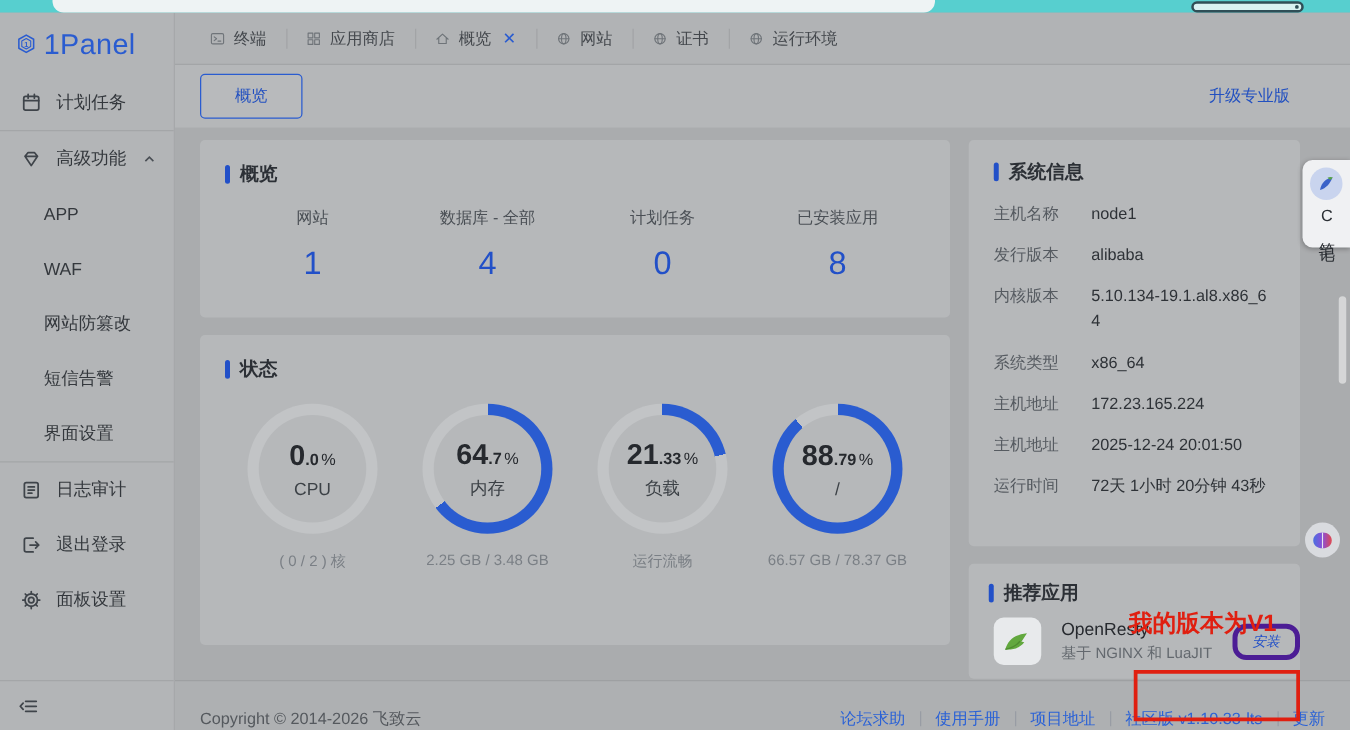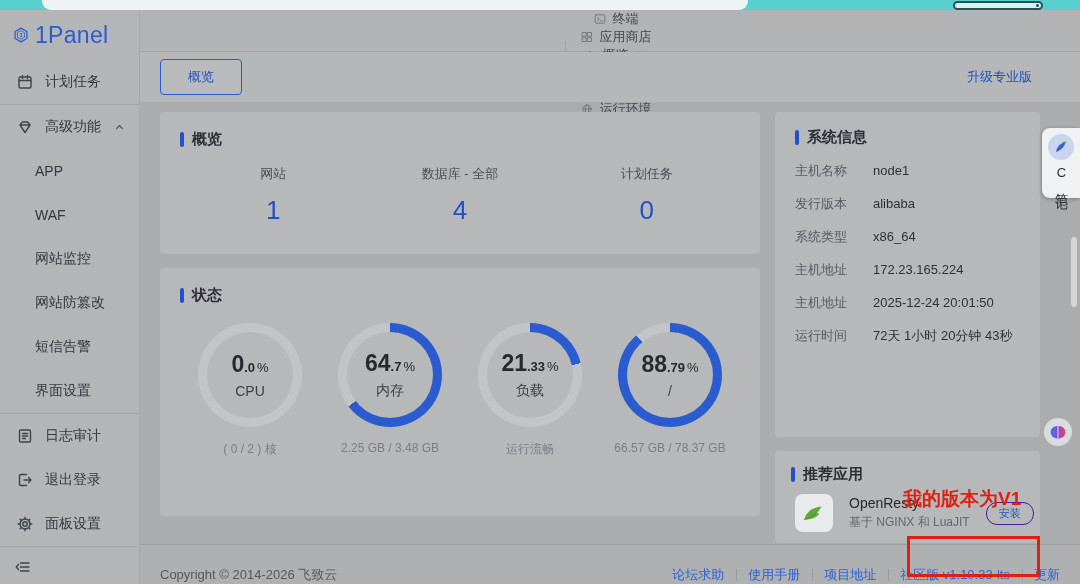--- a/index.html
+++ b/index.html
@@ -24,21 +24,21 @@
   .side-divider { height:1px; background:#a4a6a8; flex-shrink:0; }
   .group-chevron { margin-left:auto; margin-right:14px; }
   .collapse-row { margin-top:auto; height:40px; display:flex; align-items:center; padding-left:15px; border-top:1px solid #a4a6a8; flex-shrink:0; }
   .sicon svg { width:16px; height:16px; stroke:#3f444a; fill:none; stroke-width:1.4; stroke-linecap:round; stroke-linejoin:round; display:block; }
   .group-chevron svg { width:11px; height:11px; stroke:#4a4f55; fill:none; stroke-width:1.4; display:block; }
 
   
   .main { flex:1; min-width:0; display:flex; flex-direction:column; background:#aaacae; }
 
   
-  .tabbar { height:42px; background:#b1b3b5; border-bottom:1px solid #a3a5a7; display:flex; align-items:center; padding-left:12px; flex-shrink:0;flex-direction:column; }
+  .tabbar { height:42px; background:#b1b3b5; border-bottom:1px solid #a3a5a7; display:flex; align-items:center; padding-left:12px; flex-shrink:0; }
   .tab { display:flex; align-items:center; gap:7px; font-size:13px; color:#44484d; padding:0 16px; height:100%; position:relative; cursor:pointer; }
   .tab + .tab::before { content:""; position:absolute; left:0; top:13px; height:16px; width:1px; background:#a2a4a6; }
   .ticon svg { width:12px; height:12px; stroke:#6f7479; fill:none; stroke-width:1.2; stroke-linecap:round; stroke-linejoin:round; display:block; }
   .tab-close { color:#2a5cd0; font-size:13px; margin-left:2px; line-height:1; }
 
   .content { flex:1; position:relative; overflow:hidden; }
   .toolbar { height:50px; background:#b5b7b9; display:flex; align-items:center; padding:0 48px 0 20px; }
   .overview-btn { border:1px solid #2a5cd0; color:#2250c0; background:rgba(255,255,255,.05); font-size:13px; padding:8px 27px; border-radius:4px; cursor:pointer; font-family:inherit; }
   .upgrade { margin-left:auto; color:#2250c0; font-size:13px; cursor:pointer; }
 
@@ -72,21 +72,21 @@
   .sys-rows { margin-top:14px; display:flex; flex-direction:column; gap:13px; }
   .sys-row { display:flex; font-size:13px; line-height:20px; }
   .sys-label { width:78px; color:#565b61; flex-shrink:0; }
   .sys-value { color:#2e3237; word-break:break-all; }
 
   .recommended-card { height:92px; padding:14px 16px; overflow:hidden; }
   .app-row { display:flex; align-items:center; margin-top:10px; gap:16px; padding-left:4px; }
   .app-icon { width:38px; height:38px; background:#e8eaec; border-radius:8px; display:flex; align-items:center; justify-content:center; flex-shrink:0; }
   .app-name { font-size:14px; font-weight:normal; color:#26292e; }
   .app-desc { font-size:12px; color:#63686e; margin-top:3px; white-space:nowrap; }
-  .app-btn { margin-left:auto; border:1px solid #4c1d95; color:#2250c8; background:transparent; border-radius:11px; font-size:11px; padding:3px 12px; cursor:pointer; font-family:inherit; flex-shrink:0; }
+  .app-btn { margin-left:auto; border:4px solid #4c1d95; color:#2250c8; background:transparent; border-radius:11px; font-size:11px; padding:3px 12px; cursor:pointer; font-family:inherit; flex-shrink:0;font-style:italic; }
 
   .footerbar { height:40px; background:#aeb0b2; border-top:1px solid #9ea0a2; display:flex; align-items:flex-end; padding:0 20px; font-size:13px; flex-shrink:0; }
   .copyright { color:#55595e; }
   .footer-links { margin-left:auto; display:flex; align-items:center; }
   .flink { color:#2b62d6; padding:0 12px; position:relative; cursor:pointer; white-space:nowrap; }
   .flink + .flink::before { content:""; position:absolute; left:0; top:3px; height:12px; width:1px; background:#989ca4; }
   .flink:last-child { padding-right:0; }
 
   
   .note-widget { position:absolute; right:0; top:128px; width:38px; background:#f0f1f3; border-radius:8px 0 0 8px; box-shadow:0 1px 4px rgba(0,0,0,.3); padding:6px 0 9px; display:flex; flex-direction:column; align-items:center; gap:5px; z-index:8; cursor:pointer; }
@@ -151,23 +151,20 @@
         </span>
       </div>
 
       <div class="side-item side-sub">
         <span>APP</span>
       </div>
       <div class="side-item side-sub">
         <span>WAF</span>
       </div>
       <div class="side-item side-sub">
-        <span>网站监控</span>
-      </div>
-      <div class="side-item side-sub">
         <span>网站防篡改</span>
       </div>
       <div class="side-item side-sub">
         <span>短信告警</span>
       </div>
       <div class="side-item side-sub">
         <span>界面设置</span>
       </div>
 
       <div class="side-divider"></div>
@@ -293,20 +290,24 @@
                   <div class="stat-label">网站</div>
                   <div class="stat-value">1</div>
                 </div>
                 <div class="stat">
                   <div class="stat-label">数据库 - 全部</div>
                   <div class="stat-value">4</div>
                 </div>
                 <div class="stat">
                   <div class="stat-label">计划任务</div>
                   <div class="stat-value">0</div>
+                </div>
+                <div class="stat">
+                  <div class="stat-label">已安装应用</div>
+                  <div class="stat-value">8</div>
                 </div>
               </div>
             </section>
 
             <section class="card status-card">
               <div class="card-title">
                 <span class="title-bar"></span>
                 <span>状态</span>
               </div>
               <div class="gauges-row">
@@ -363,20 +364,24 @@
                 <span>系统信息</span>
               </div>
               <div class="sys-rows">
                 <div class="sys-row">
                   <span class="sys-label">主机名称</span>
                   <span class="sys-value">node1</span>
                 </div>
                 <div class="sys-row">
                   <span class="sys-label">发行版本</span>
                   <span class="sys-value">alibaba</span>
+                </div>
+                <div class="sys-row">
+                  <span class="sys-label">内核版本</span>
+                  <span class="sys-value">5.10.134-19.1.al8.x86_64</span>
                 </div>
                 <div class="sys-row">
                   <span class="sys-label">系统类型</span>
                   <span class="sys-value">x86_64</span>
                 </div>
                 <div class="sys-row">
                   <span class="sys-label">主机地址</span>
                   <span class="sys-value">172.23.165.224</span>
                 </div>
                 <div class="sys-row">

